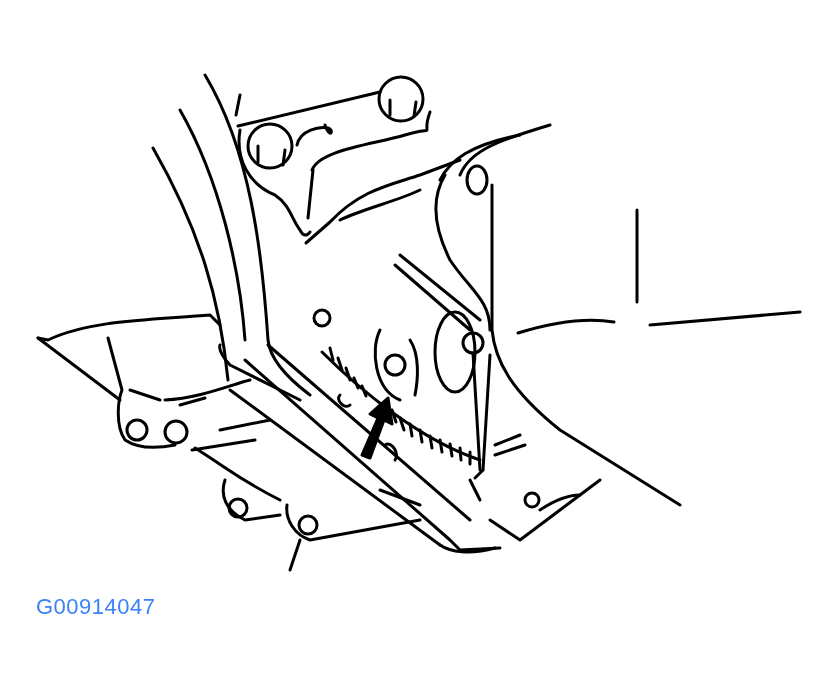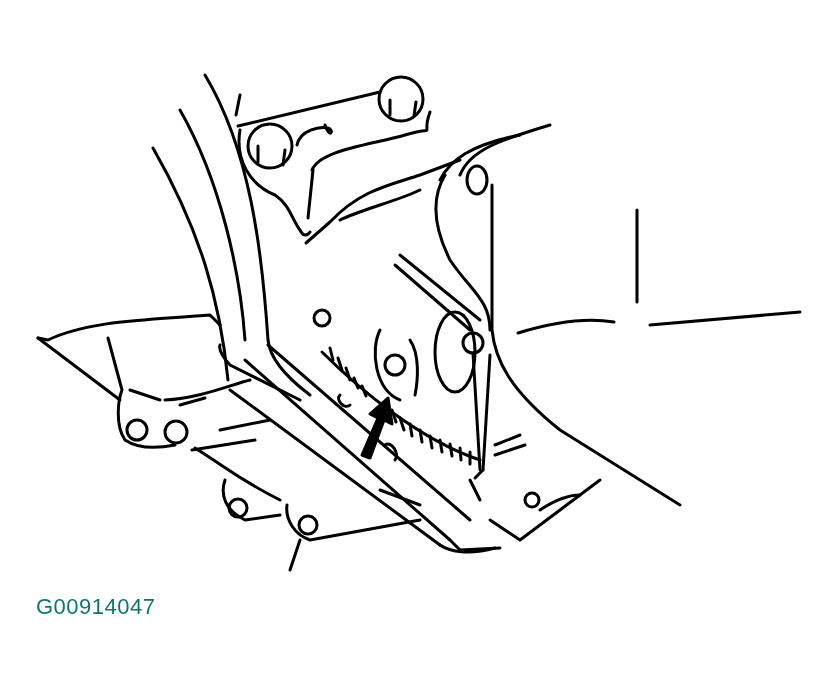--- a/index.html
+++ b/index.html
@@ -4,21 +4,21 @@
 <style>
   html, body { margin: 0; padding: 0; background: #ffffff; }
   body { width: 838px; height: 692px; position: relative; overflow: hidden; }
   #figure { position: absolute; left: 0; top: 0; width: 838px; height: 692px; }
   #figure path, #figure line, #figure circle, #figure ellipse, #figure polyline {
     fill: none; stroke: #000; stroke-width: 3; stroke-linecap: round; stroke-linejoin: round;
   }
   #figure .filled { fill: #000; stroke: #000; }
   .fig-id {
     position: absolute; left: 36px; top: 594px;
-    font-family: "Liberation Sans", sans-serif; font-size: 22px; color: #0f766e;
+    font-family: "Liberation Sans", sans-serif; font-size: 22px; color: #3b82f6;
     letter-spacing: 0.5px;
   }
 </style>
 </head>
 <body>
 
 <svg id="figure" viewBox="0 0 838 692" xmlns="http://www.w3.org/2000/svg">
 
   <g>
     <path d="M205 75 C 250 150, 262 250, 268 340 C 270 360, 290 380, 310 395"></path>

